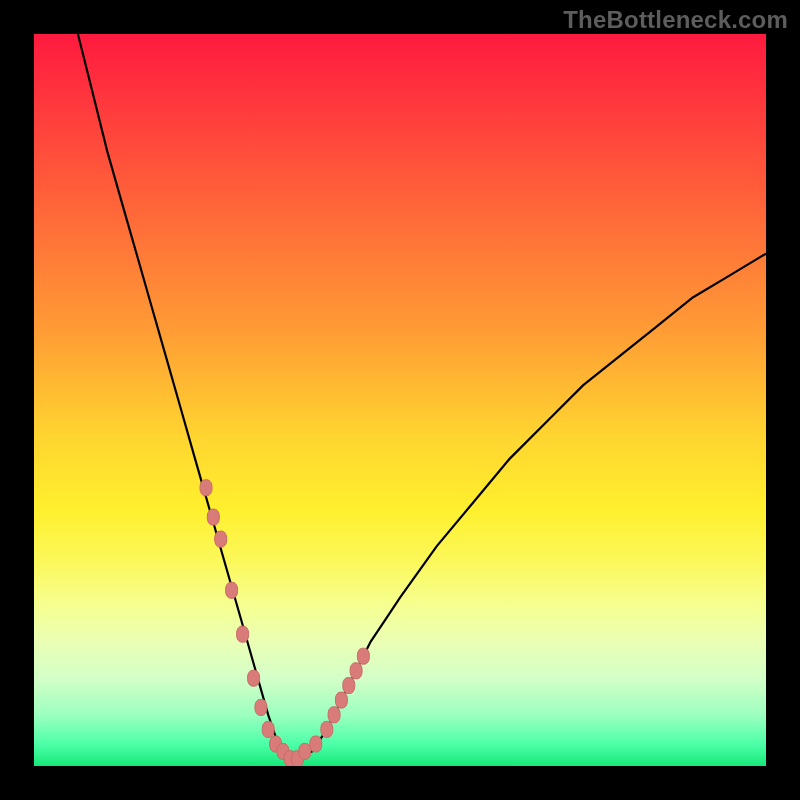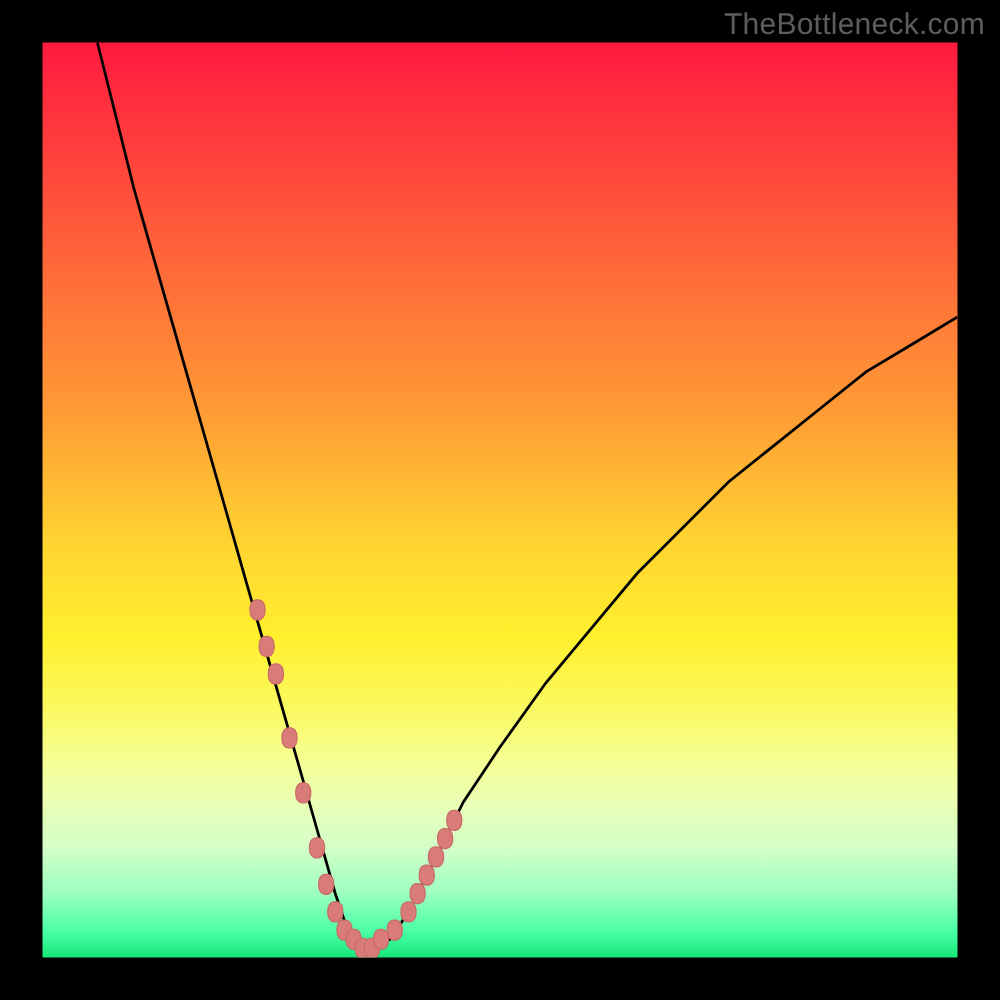--- a/index.html
+++ b/index.html
@@ -40,21 +40,21 @@
       #4dffa8 97%,
       #16e878 100%
     );
   }
   .watermark {
     position: absolute;
     top: 6px;
     right: 12px;
     color: #5d5d5d;
     font-size: 24px;
-    font-weight: 400;
+    font-weight: 700;
     letter-spacing: 0.2px;
     user-select: none;
   }
   svg.curve {
     position: absolute;
     top: 0;
     left: 0;
     width: 732px;
     height: 732px;
   }

